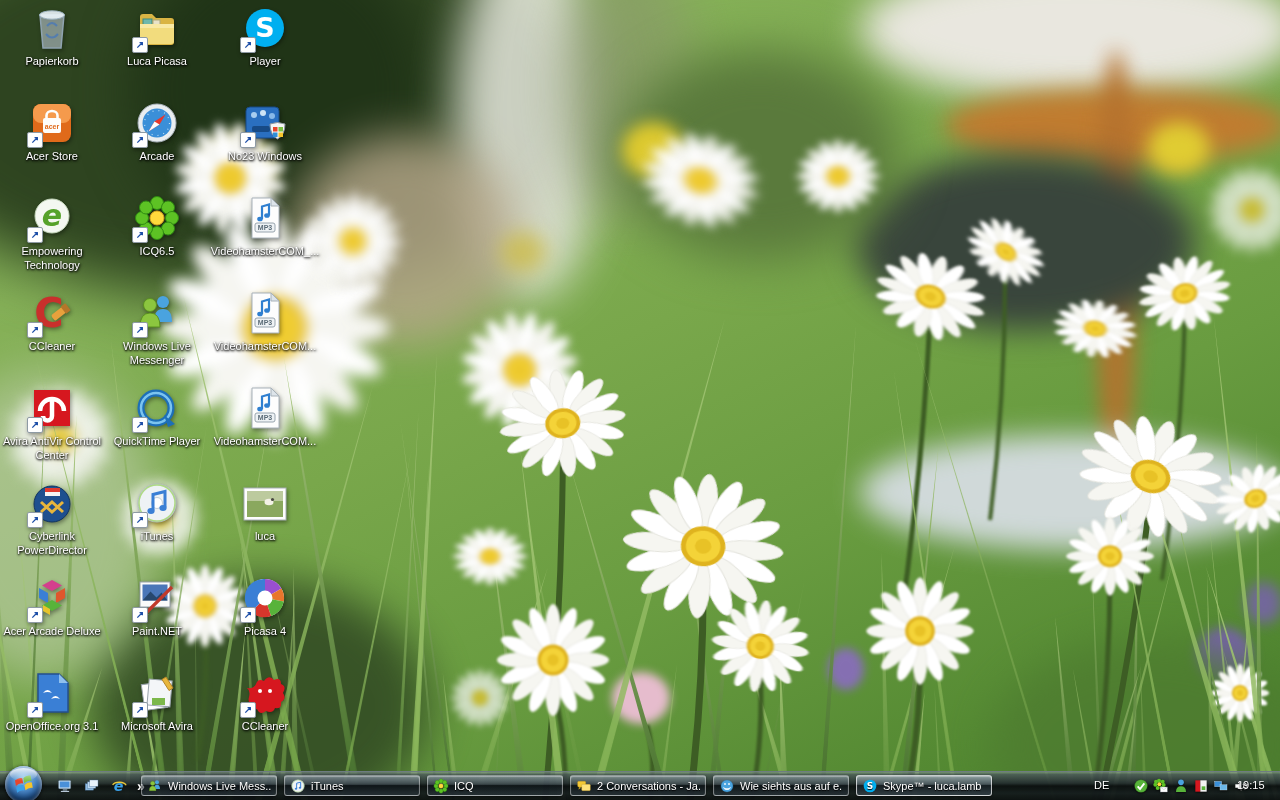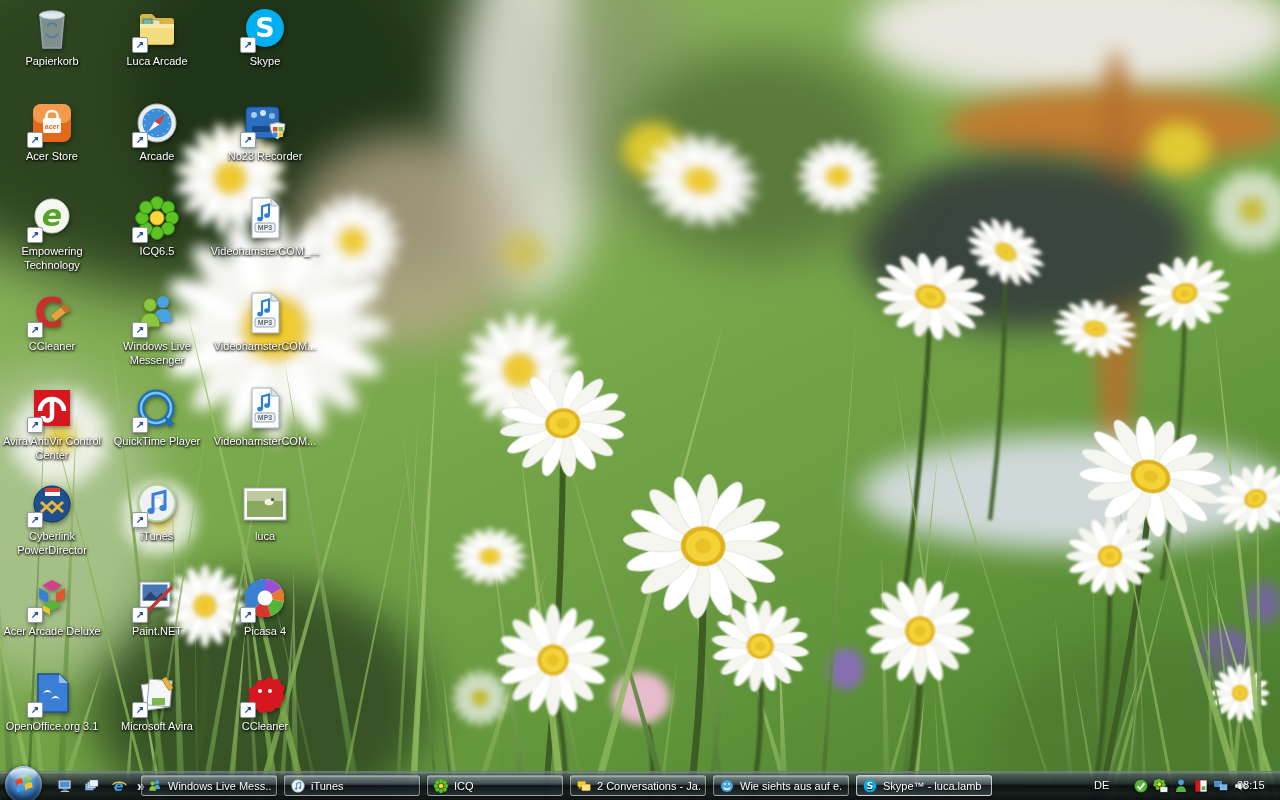--- a/index.html
+++ b/index.html
@@ -836,21 +836,21 @@
     <div class="lbl">OpenOffice.org 3.1</div>
       </div>
       <div class="dicon" style="left: 102px; top: 4px;">
         <div class="ic"><svg width="48" height="48" viewBox="0 0 48 48" xmlns="http://www.w3.org/2000/svg">
             <path d="M7 13 q0-3 3-3 h9 l4 4 h15 q3 0 3 3 v21 q0 3-3 3 H10 q-3 0-3-3 Z" fill="#d9b443"></path>
       <rect x="10" y="15" width="9" height="16" fill="#6fb8ac" stroke="#3f8a7e"></rect>
       <rect x="20" y="16" width="7" height="14" fill="#e8e2c8" stroke="#b0a878"></rect>
       <path d="M7 20 h34 v17 q0 3-3 3 H10 q-3 0-3-3 Z" fill="#f2dc7d"></path>
       <path d="M7 20 h34 v4 H7 Z" fill="#f8e9a5"></path>
           </svg><span class="arrow">↗</span></div>
-    <div class="lbl">Luca Arcade</div>
+    <div class="lbl">Luca Picasa</div>
       </div>
       <div class="dicon" style="left: 102px; top: 99px;">
         <div class="ic"><svg width="48" height="48" viewBox="0 0 48 48" xmlns="http://www.w3.org/2000/svg">
             <circle cx="24" cy="24" r="19" fill="#e9edf0" stroke="#a8b2ba"></circle>
       <circle cx="24" cy="24" r="14.5" fill="#3a8fd8"></circle>
       <circle cx="24" cy="24" r="12.5" fill="none" stroke="#bfe0f5" stroke-width="1.2" stroke-dasharray="1 5"></circle>
       <path d="M15.5 32.5 L21.5 22.5 L32.5 15.5 L26.5 25.5 Z" fill="#e8372c"></path>
       <path d="M15.5 32.5 L26.5 25.5 L21.5 22.5 Z" fill="#fdfdfd"></path>
           </svg><span class="arrow">↗</span></div>
     <div class="lbl">Arcade</div>
@@ -920,36 +920,36 @@
       <path d="M33 8 l7 11 -4 2.5 -7 -11 Z" fill="#e8b63c" stroke="#b5862a"></path>
       <rect x="19" y="29" width="13" height="7" fill="#7cb84a"></rect>
           </svg><span class="arrow">↗</span></div>
     <div class="lbl">Microsoft Avira</div>
       </div>
       <div class="dicon" style="left: 210px; top: 4px;">
         <div class="ic"><svg width="48" height="48" viewBox="0 0 48 48" xmlns="http://www.w3.org/2000/svg">
             <circle cx="24" cy="24" r="19" fill="#00aff0"></circle>
       <text x="24" y="33" font-size="27" font-weight="bold" fill="#fff" text-anchor="middle" font-family="DejaVu Sans,sans-serif">S</text>
           </svg><span class="arrow">↗</span></div>
-    <div class="lbl">Skype</div>
+    <div class="lbl">Player</div>
       </div>
       <div class="dicon" style="left: 210px; top: 99px;">
         <div class="ic"><svg width="48" height="48" viewBox="0 0 48 48" xmlns="http://www.w3.org/2000/svg">
             <rect x="5" y="8" width="33" height="31" rx="4" fill="#2a6fc0" stroke="#174a86"></rect>
       <circle cx="13" cy="16" r="3" fill="#a8cdf0"></circle>
             <circle cx="22" cy="14" r="3" fill="#cfe4f6"></circle>
       <circle cx="31" cy="17" r="3" fill="#88b8e8"></circle>
             <rect x="11" y="27" width="18" height="6" rx="2" fill="#174a86"></rect>
       <path d="M29 25 q7.5 -3 15 0 q0 11 -7.5 15 q-7.5 -4 -7.5 -15" fill="#f5f5f5" stroke="#8a949c"></path>
       <rect x="32" y="28" width="4.5" height="4.5" fill="#e8452c"></rect>
             <rect x="37.5" y="28" width="4.5" height="4.5" fill="#7bc143"></rect>
       <rect x="32" y="33.5" width="4.5" height="4.5" fill="#2f8fd8"></rect>
             <rect x="37.5" y="33.5" width="4.5" height="4.5" fill="#f5c52c"></rect>
           </svg><span class="arrow">↗</span></div>
-    <div class="lbl">No23 Recorder</div>
+    <div class="lbl">No23 Windows</div>
       </div>
       <div class="dicon" style="left: 210px; top: 194px;">
         <div class="ic"><svg width="48" height="48" viewBox="0 0 48 48" xmlns="http://www.w3.org/2000/svg">
             <path d="M11 4 h19 l8 8 v32 H11 Z" fill="#fdfdfd" stroke="#a8b2ba"></path>
       <path d="M30 4 l8 8 h-8 Z" fill="#dde4ea" stroke="#a8b2ba"></path>
       <path d="M21 25 V12.5 l7 -2 v11" stroke="#2f7fd0" stroke-width="2.2" fill="none"></path>
       <ellipse cx="19" cy="25" rx="2.8" ry="2.3" fill="#2f7fd0"></ellipse>
             <ellipse cx="26" cy="21.5" rx="2.8" ry="2.3" fill="#2f7fd0"></ellipse>
       <rect x="14" y="29" width="20" height="9" rx="2" fill="#eef2f5" stroke="#98a4ae"></rect>
       <text x="24" y="36" font-size="7" font-weight="bold" fill="#5a6a76" text-anchor="middle">MP3</text>
@@ -1141,14 +1141,14 @@
         </svg></span>
       <span class="tri"><svg width="16" height="16" viewBox="0 0 48 48" xmlns="http://www.w3.org/2000/svg">
           <rect x="5" y="10" width="21" height="16" fill="#3a8fd8" stroke="#d8e8f4"></rect>
       <rect x="21" y="20" width="21" height="16" fill="#6ab6e8" stroke="#d8e8f4"></rect>
         </svg></span>
       <span class="tri"><svg width="16" height="16" viewBox="0 0 48 48" xmlns="http://www.w3.org/2000/svg">
           <path d="M7 19 h8 l10 -9 v28 l-10 -9 H7 Z" fill="#fdfdfd"></path>
       <path d="M30 18 a8.5 8.5 0 0 1 0 12 M35 13 a14.5 14.5 0 0 1 0 22" stroke="#fdfdfd" stroke-width="3.2" fill="none"></path>
         </svg></span>
     </div>
-  <span class="clock">08:15</span>
+  <span class="clock">19:15</span>
 </div>
 
 </body></html>

